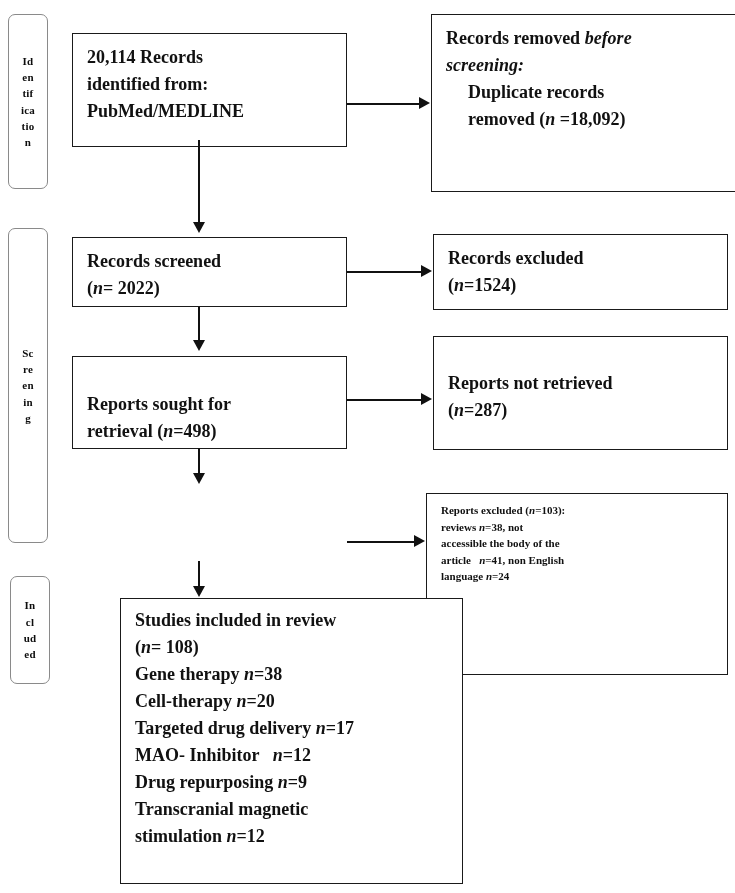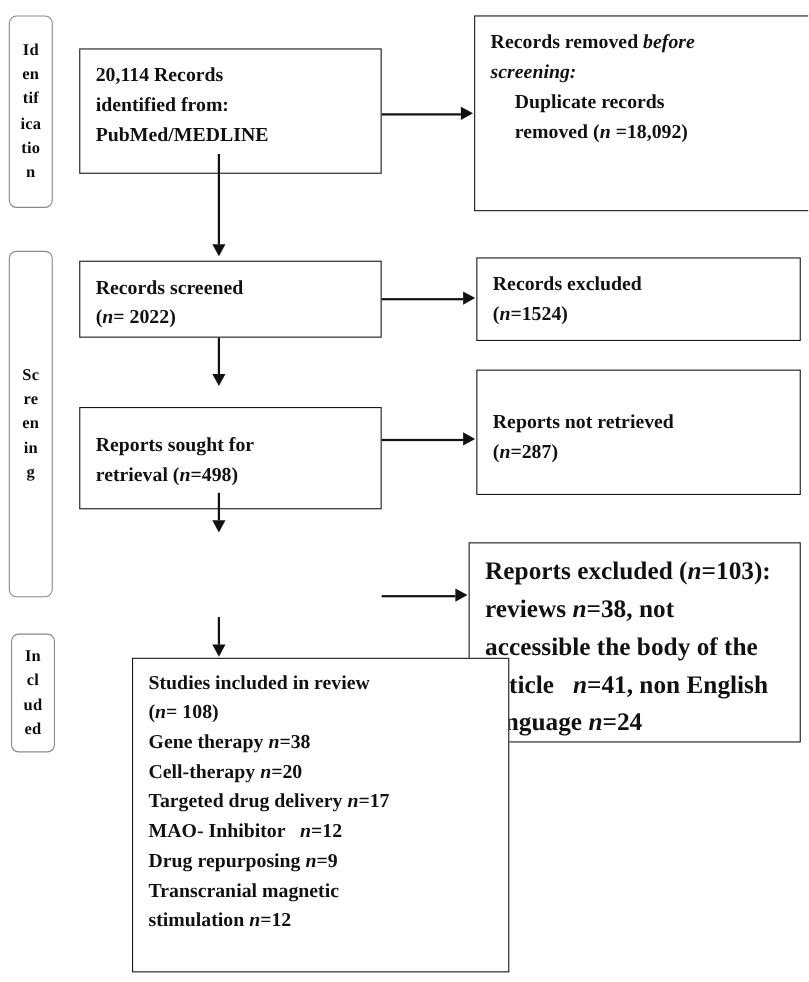--- a/index.html
+++ b/index.html
@@ -25,21 +25,21 @@
     border: 1.5px solid #8a8a8a;
     border-radius: 7px;
     background: #ffffff;
     box-sizing: border-box;
     display: flex;
     flex-direction: column;
     align-items: center;
     justify-content: center;
   }
   .stage-label .seg {
-    font-size: 15px;
+    font-size: 11px;
     font-weight: bold;
     line-height: 1.48;
     color: #0d0d0d;
     letter-spacing: 0.2px;
     text-align: left;
     font-family: "Liberation Serif", "DejaVu Serif", serif;
   }
 
   
   .node {
@@ -51,21 +51,21 @@
   }
   .node .line {
     font-size: 18px;
     font-weight: bold;
     line-height: 1.50;
     color: #111111;
     white-space: pre-wrap;
     font-family: "Liberation Serif", "DejaVu Serif", serif;
   }
   .node .line.small {
-    font-size: 23px;
+    font-size: 11px;
   }
   .node .line.indent {
     padding-left: 22px;
   }
   .node .line.ital {
     font-style: italic;
   }
   em.it {
     font-style: italic;
     font-weight: bold;
@@ -125,21 +125,21 @@
     <span class="seg">g</span>
   </div>
 
   <div class="stage-label" style="left:10px; top:576px; width:40px; height:108px;">
     <span class="seg">In</span>
     <span class="seg">cl</span>
     <span class="seg">ud</span>
     <span class="seg">ed</span>
   </div>
 
-  <div class="node" style="left:72px; top:44px; width:275px; height:114px;">
+  <div class="node" style="left:72px; top:33px; width:275px; height:114px;">
     <div class="line">20,114 Records</div>
     <div class="line">identified from:</div>
     <div class="line">PubMed/MEDLINE</div>
   </div>
 
   <div class="node" style="left:431px; top:14px; width:345px; height:178px;">
     <div class="line"><span>Records removed </span><em class="it">before</em></div>
     <div class="line ital">screening:</div>
     <div class="line indent">Duplicate records</div>
     <div class="line indent"><span>removed (</span><i class="nvar">n</i><span> =18,092)</span></div>
@@ -148,21 +148,21 @@
   <div class="node" style="left:72px; top:237px; width:275px; height:70px;">
     <div class="line">Records screened</div>
     <div class="line"><span>(</span><i class="nvar">n</i><span>= 2022)</span></div>
   </div>
 
   <div class="node" style="left:433px; top:234px; width:295px; height:76px;">
     <div class="line">Records excluded</div>
     <div class="line"><span>(</span><i class="nvar">n</i><span>=1524)</span></div>
   </div>
 
-  <div class="node" style="left:72px; top:370px; width:275px; height:93px; padding-top:20px;">
+  <div class="node" style="left:72px; top:356px; width:275px; height:93px; padding-top:34px;">
     <div class="line">Reports sought for</div>
     <div class="line"><span>retrieval (</span><i class="nvar">n</i><span>=498)</span></div>
   </div>
 
   <div class="node" style="left:433px; top:336px; width:295px; height:114px; padding-top:33px;">
     <div class="line">Reports not retrieved</div>
     <div class="line"><span>(</span><i class="nvar">n</i><span>=287)</span></div>
   </div>
 
 

